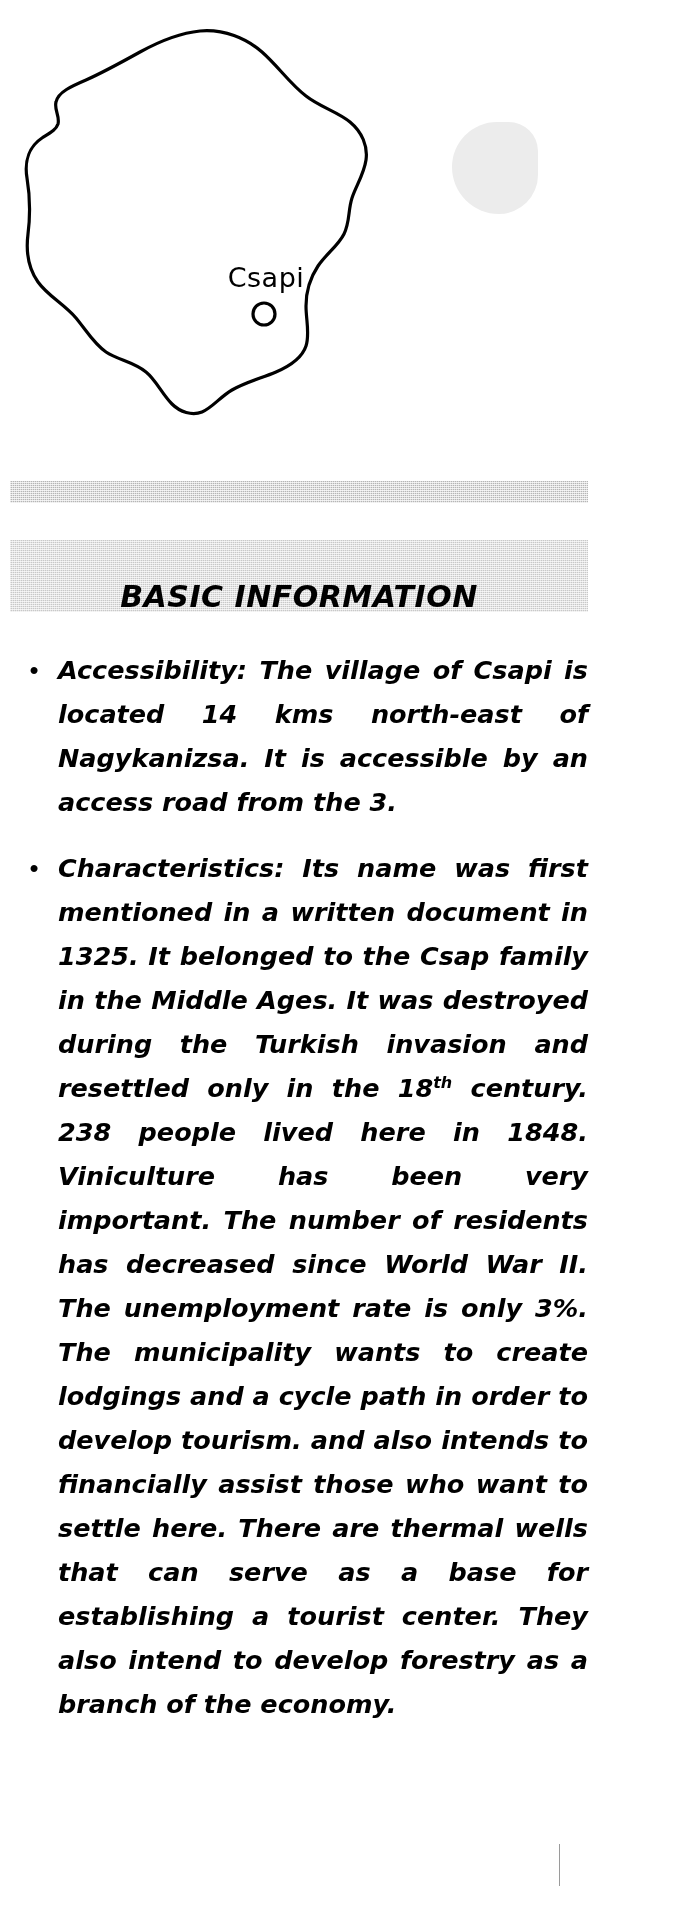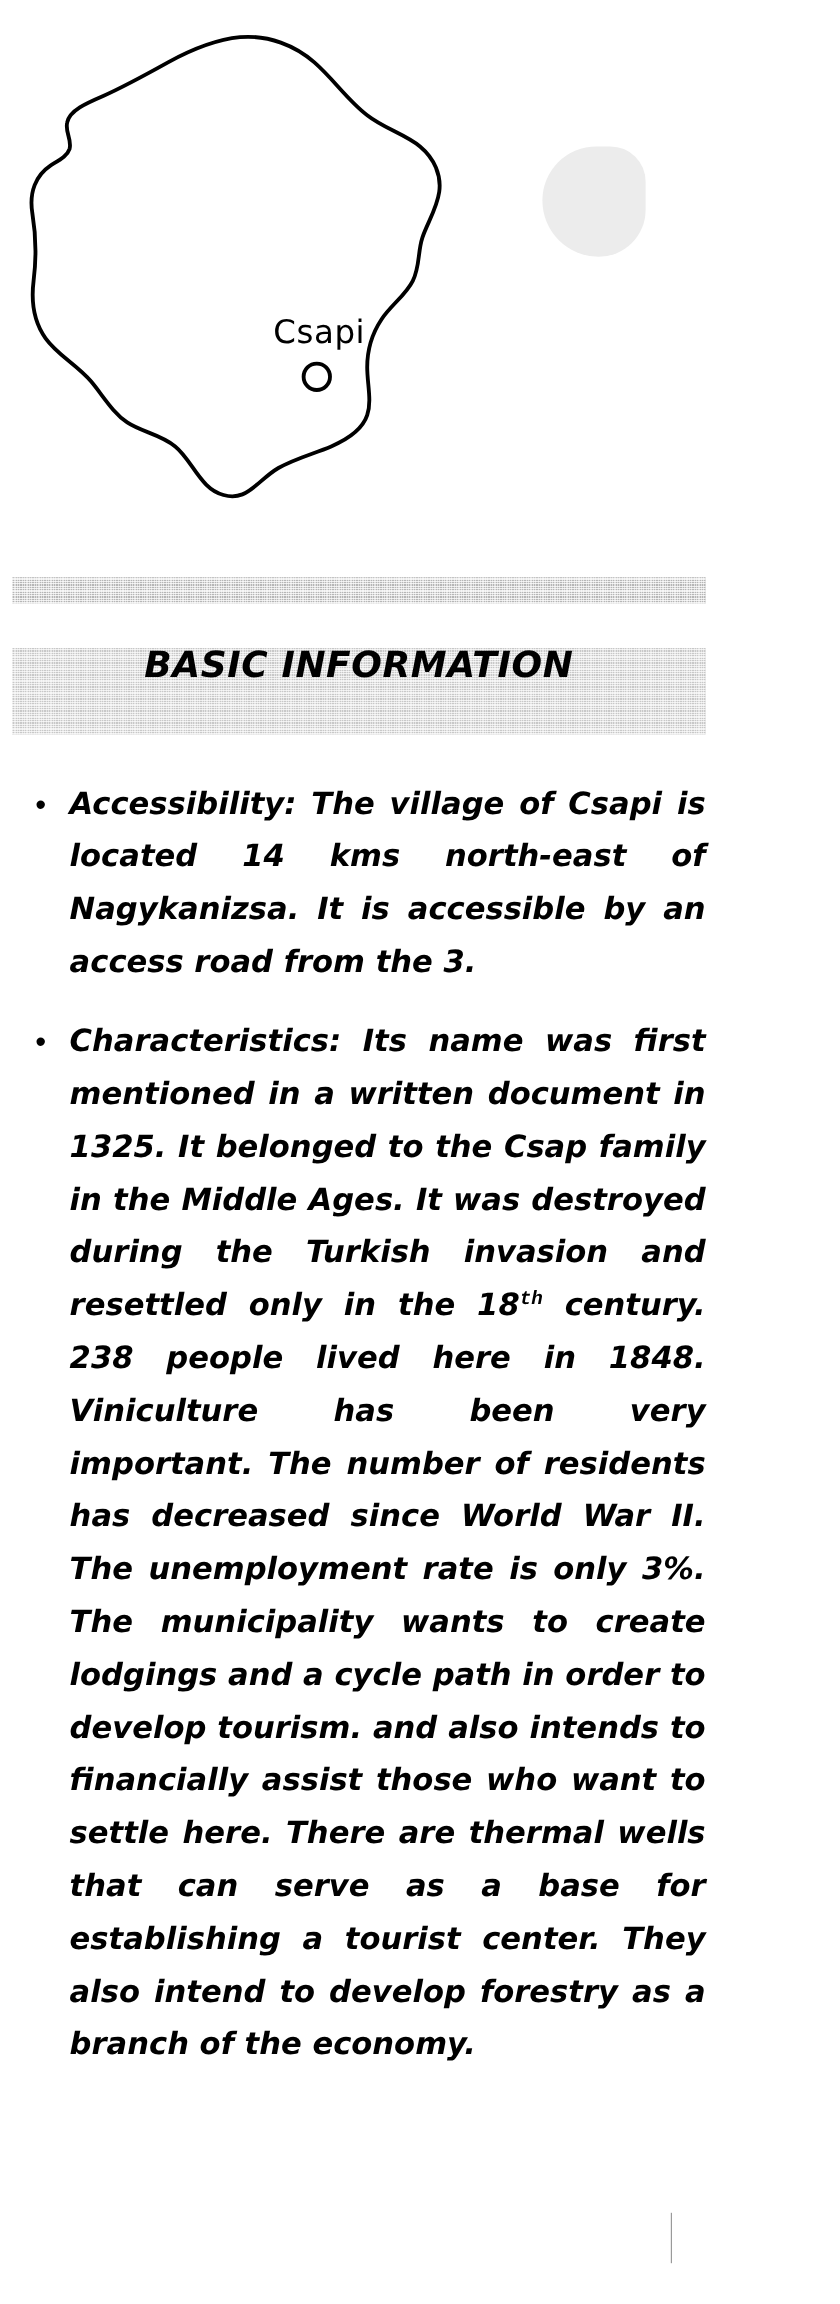--- a/index.html
+++ b/index.html
@@ -78,21 +78,21 @@
     position: absolute;
     left: 10px;
     top: 540px;
     width: 578px;
     height: 72px;
     background-color: #c8c8c8;
     background-image:
       repeating-linear-gradient(0deg, rgba(255,255,255,.7) 0 1px, rgba(0,0,0,0) 1px 2px),
       repeating-linear-gradient(90deg, rgba(255,255,255,.5) 0 1px, rgba(0,0,0,0) 1px 2px);
     display: flex;
-    align-items: flex-start;
+    align-items: flex-end;
     justify-content: center;
   }
   .heading-band .title {
     font-family: "DejaVu Sans", sans-serif;
     font-weight: bold;
     font-style: italic;
     font-size: 30px;
     letter-spacing: 0.5px;
     color: #000;
     text-align: center;
@@ -128,21 +128,20 @@
     line-height: 44px;
     color: #000;
     text-align: justify;
     text-justify: inter-word;
     hyphens: manual;
   }
   .bullet-text sup {
     font-size: 16px;
     vertical-align: super;
     line-height: 0;
-    font-family: Liberation Mono, monospace;
   }
 
   
   .edge-tick {
     position: absolute;
     right: 84px;
     bottom: 34px;
     width: 1px;
     height: 42px;
     background: #9a9a9a;

